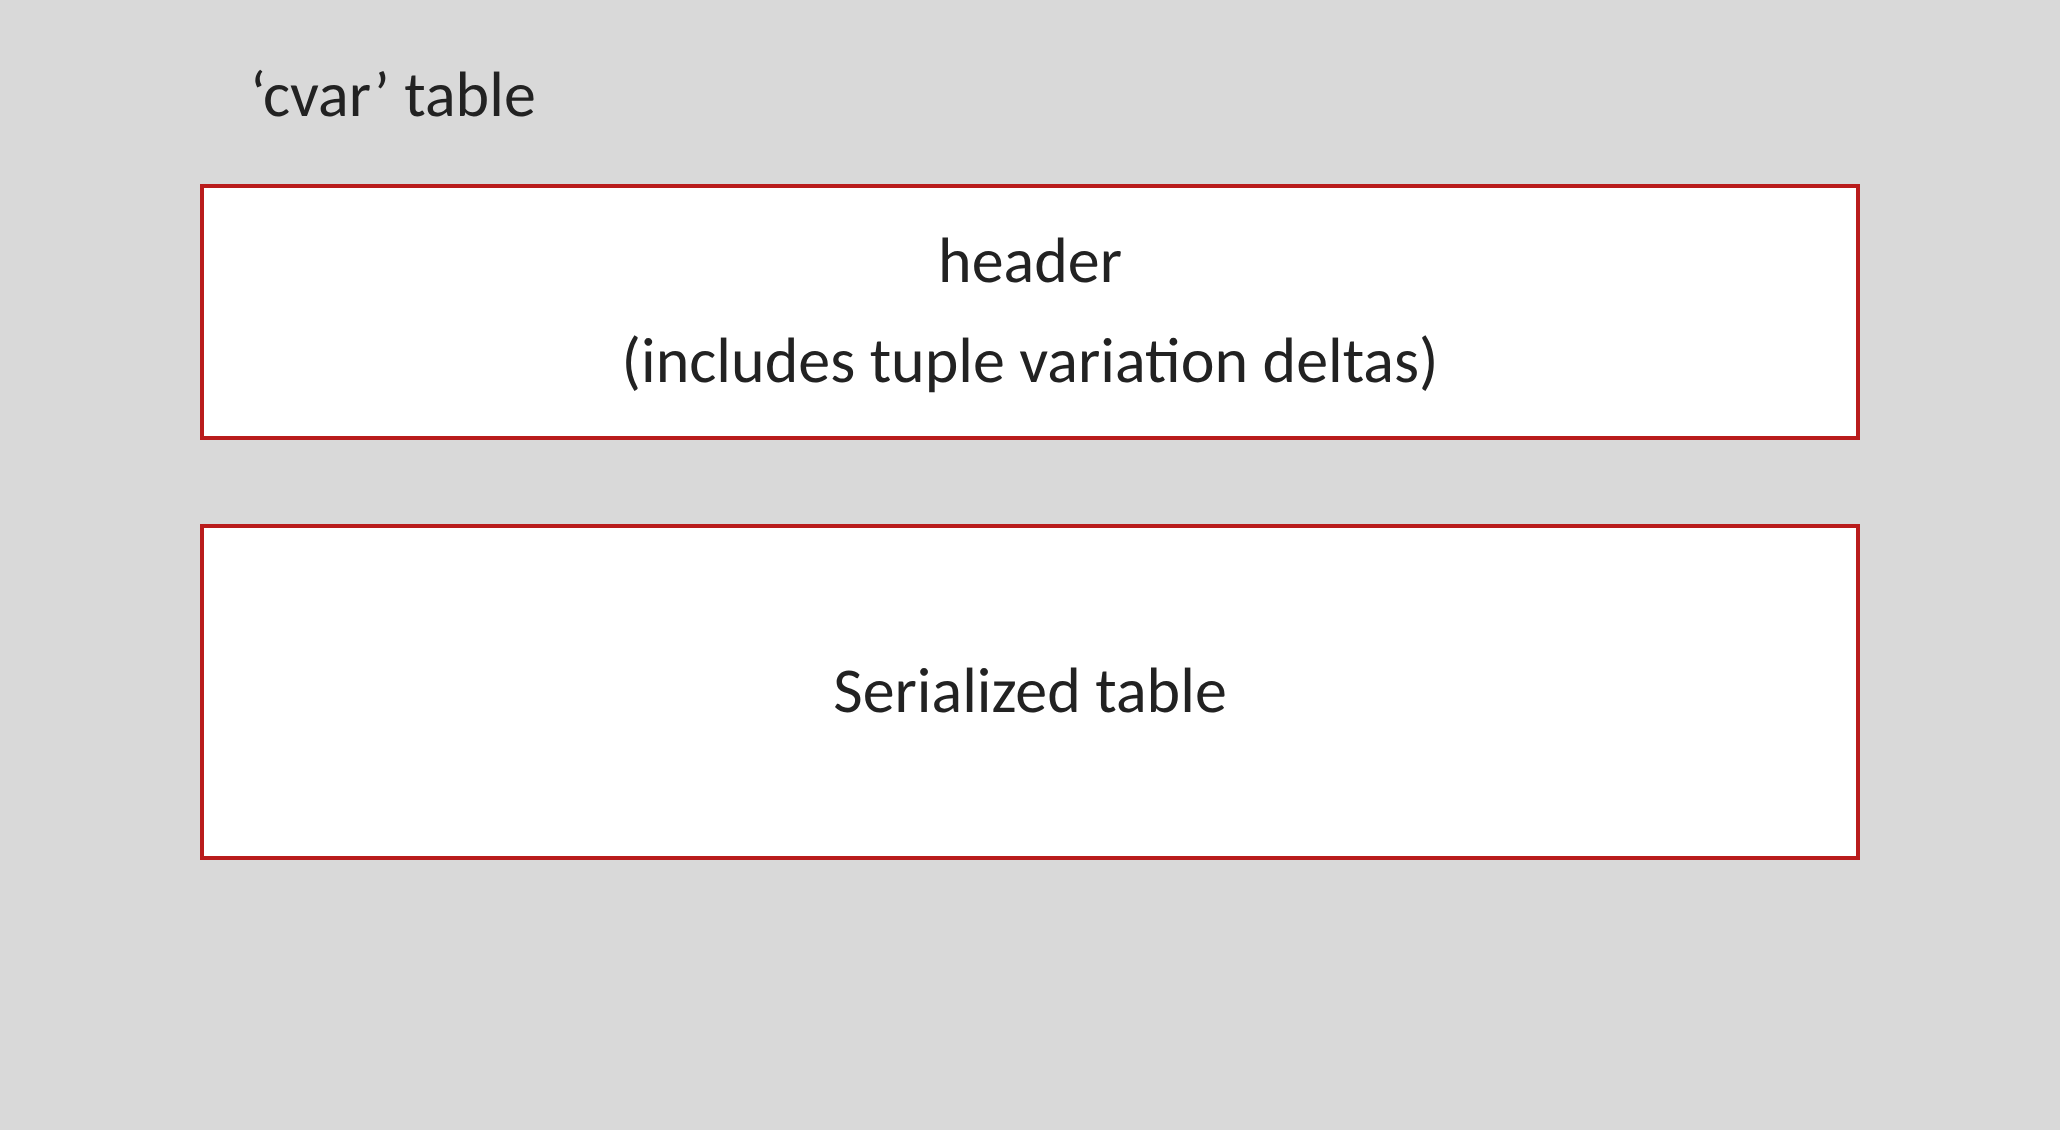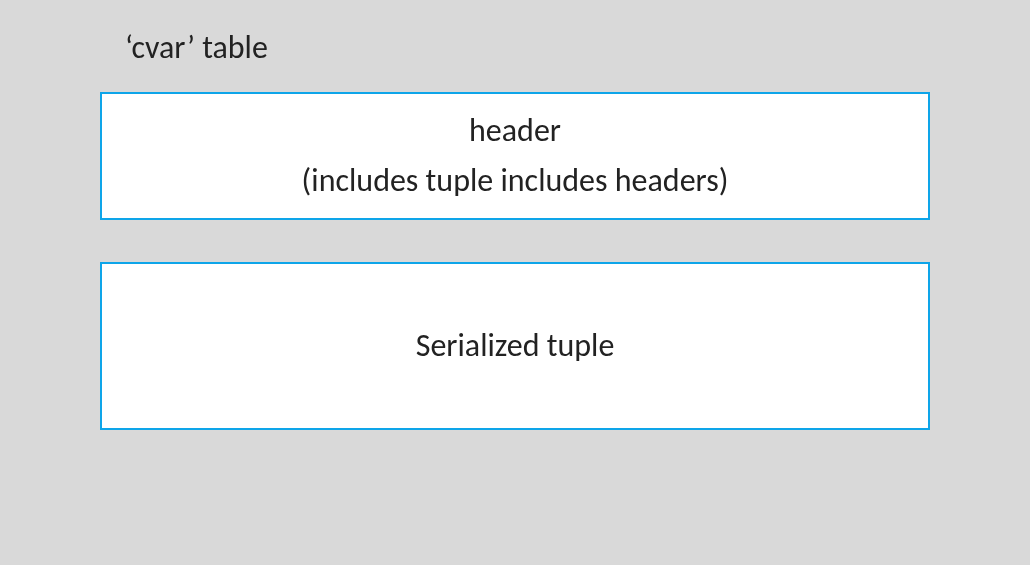--- a/index.html
+++ b/index.html
@@ -17,21 +17,21 @@
     }
     .title {
       position: absolute;
       top: 28px;
       left: 125px;
       font-size: 32px;
     }
     .box {
       position: absolute;
       background: #fff;
-      border: 2px solid #0ea5e9;
+      border: 2px solid #b91c1c;
       display: flex;
       flex-direction: column;
       justify-content: center;
       align-items: center;
       font-size: 32px;
       line-height: 1.55;
       text-align: center;
     }
     .box1 {
       left: 100px;
@@ -46,18 +46,18 @@
       height: 168px;
     }
   </style>
 </head>
 <body>
 
 <div class="title">‘cvar’ table</div>
 
 <div class="box box1">
   <div>header</div>
-  <div>(includes tuple includes headers)</div>
+  <div>(includes tuple variation deltas)</div>
 </div>
 
 <div class="box box2">
-  <div>Serialized tuple</div>
+  <div>Serialized table</div>
 </div>
 
 </body></html>

